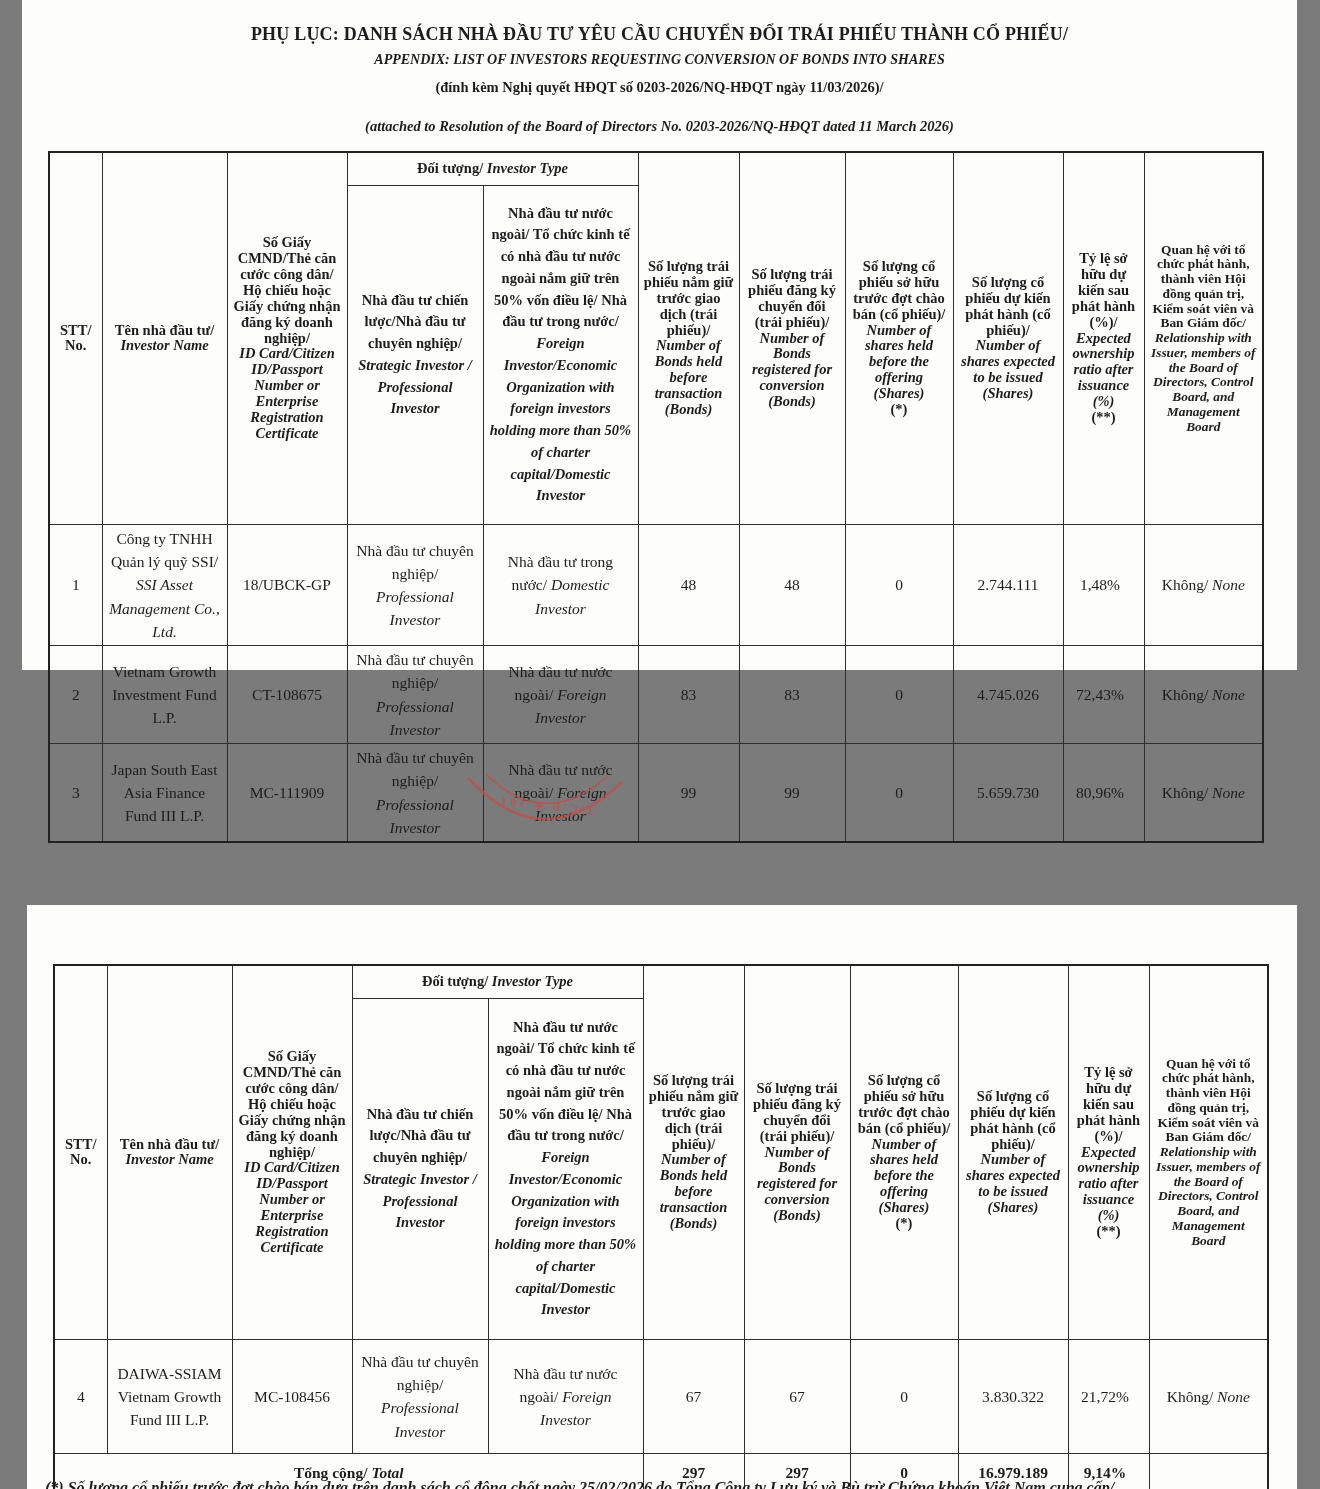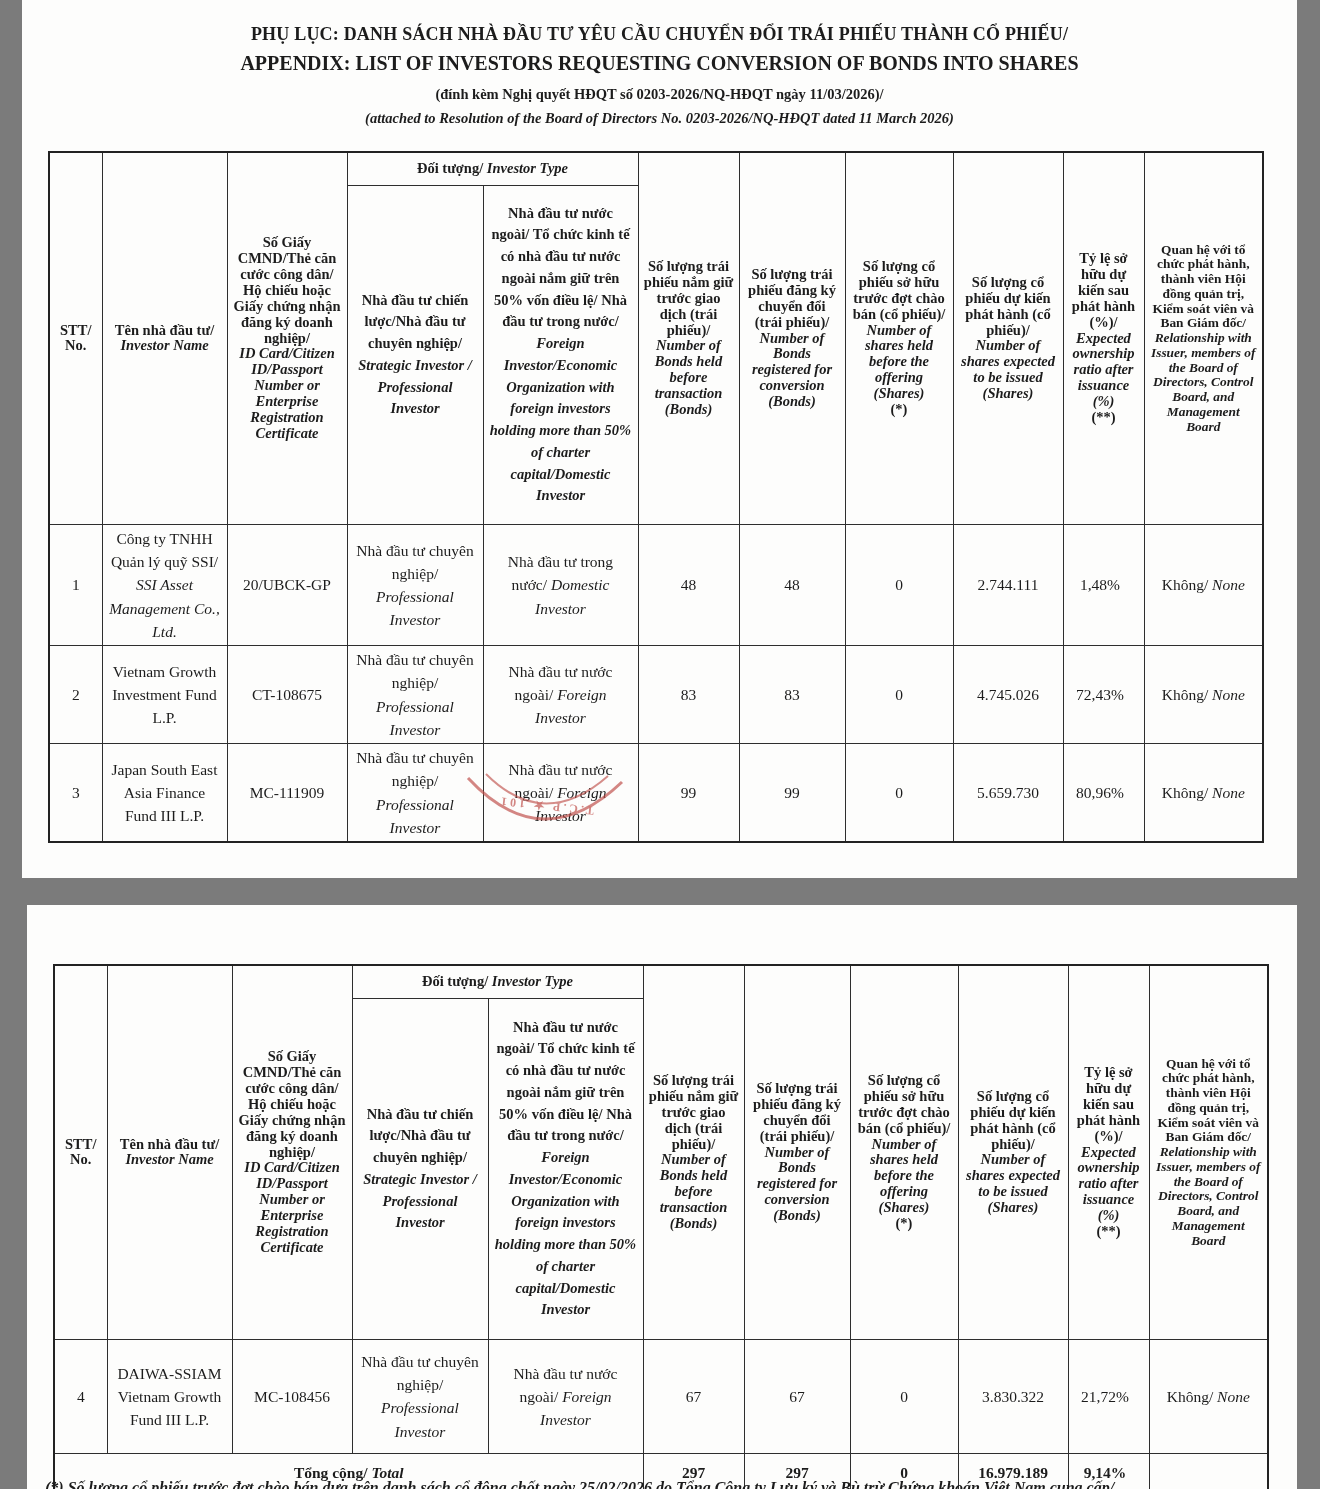--- a/index.html
+++ b/index.html
@@ -8,29 +8,29 @@
     background:#7b7b7b;
     position:relative;
     overflow:hidden;
     font-family:"Liberation Serif", "DejaVu Serif", serif;
     color:#1c1c1c;
   }
   .page {
     position:absolute;
     background:#fdfdfc;
   }
-  #page1 { left:22px; top:0; width:1275px; height:878px; }
+  #page1 { left:22px; top:0; width:1275px; height:670px; }
   #page2 { left:27px; top:905px; width:1270px; height:584px; overflow:hidden; }
 
   
   .title-block { padding-top:24px; text-align:center; }
   .t1 { font-size:18px; font-weight:bold; letter-spacing:0.2px; }
-  .t2 { font-size:20px; font-weight:bold; margin-top:7px; }
+  .t2 { font-size:14px; font-weight:bold; font-style:italic; margin-top:7px; }
   .t3 { font-size:14.5px; font-weight:bold; margin-top:11px; }
-  .t4 { font-size:14.5px; font-weight:bold; font-style:italic; margin-top:7px; }
+  .t4 { font-size:14.5px; font-weight:bold; font-style:italic; margin-top:22px; }
 
   
   table.doc-table {
     position:absolute;
     border-collapse:collapse;
     table-layout:fixed;
     width:1214px;
     border:2px solid #222;
   }
   #page1 table.doc-table { left:26px; top:151px; }
@@ -167,21 +167,21 @@
         </th>
       </tr>
     </thead>
     <tbody>
       <tr class="row-1">
         <td>1</td>
         <td>
           <span>Công ty TNHH Quản lý quỹ SSI/</span>
           <span class="en">SSI Asset Management Co., Ltd.</span>
         </td>
-        <td>20/UBCK-GP</td>
+        <td>18/UBCK-GP</td>
         <td>
           <span>Nhà đầu tư chuyên nghiệp/</span>
           <span class="en">Professional Investor</span>
         </td>
         <td>
           <span>Nhà đầu tư trong nước/</span>
           <span class="en">Domestic Investor</span>
         </td>
         <td>48</td>
         <td>48</td>

